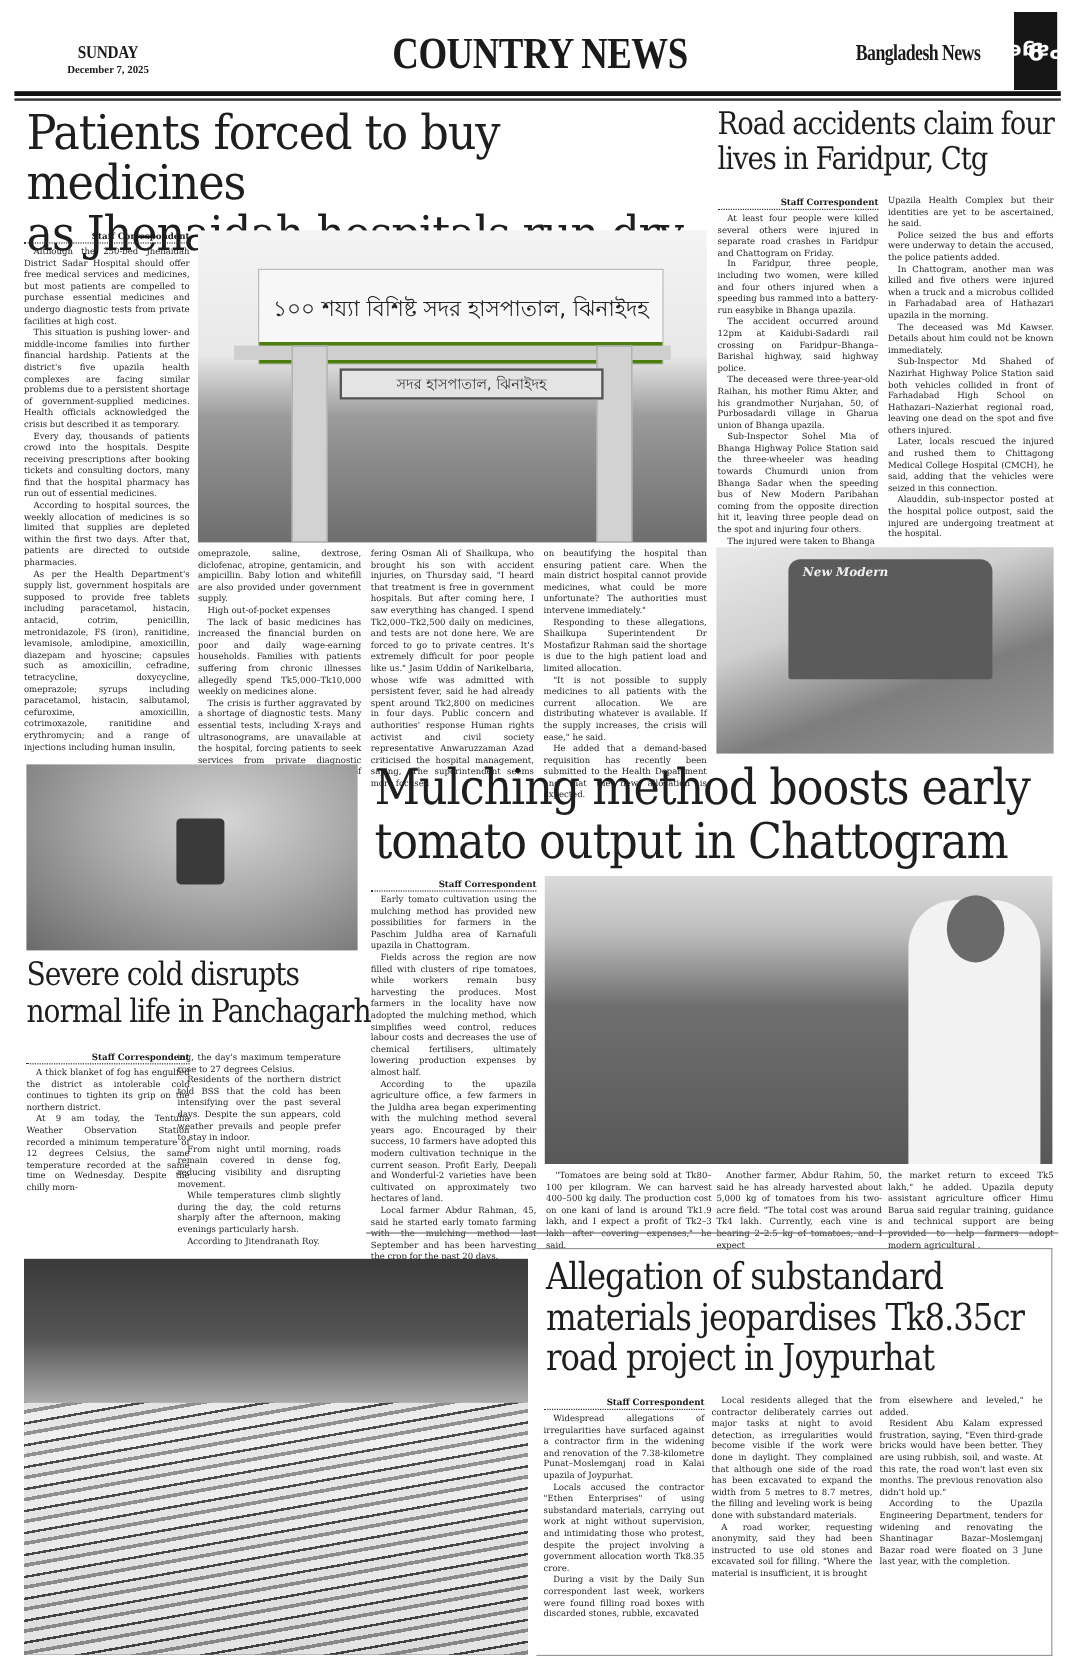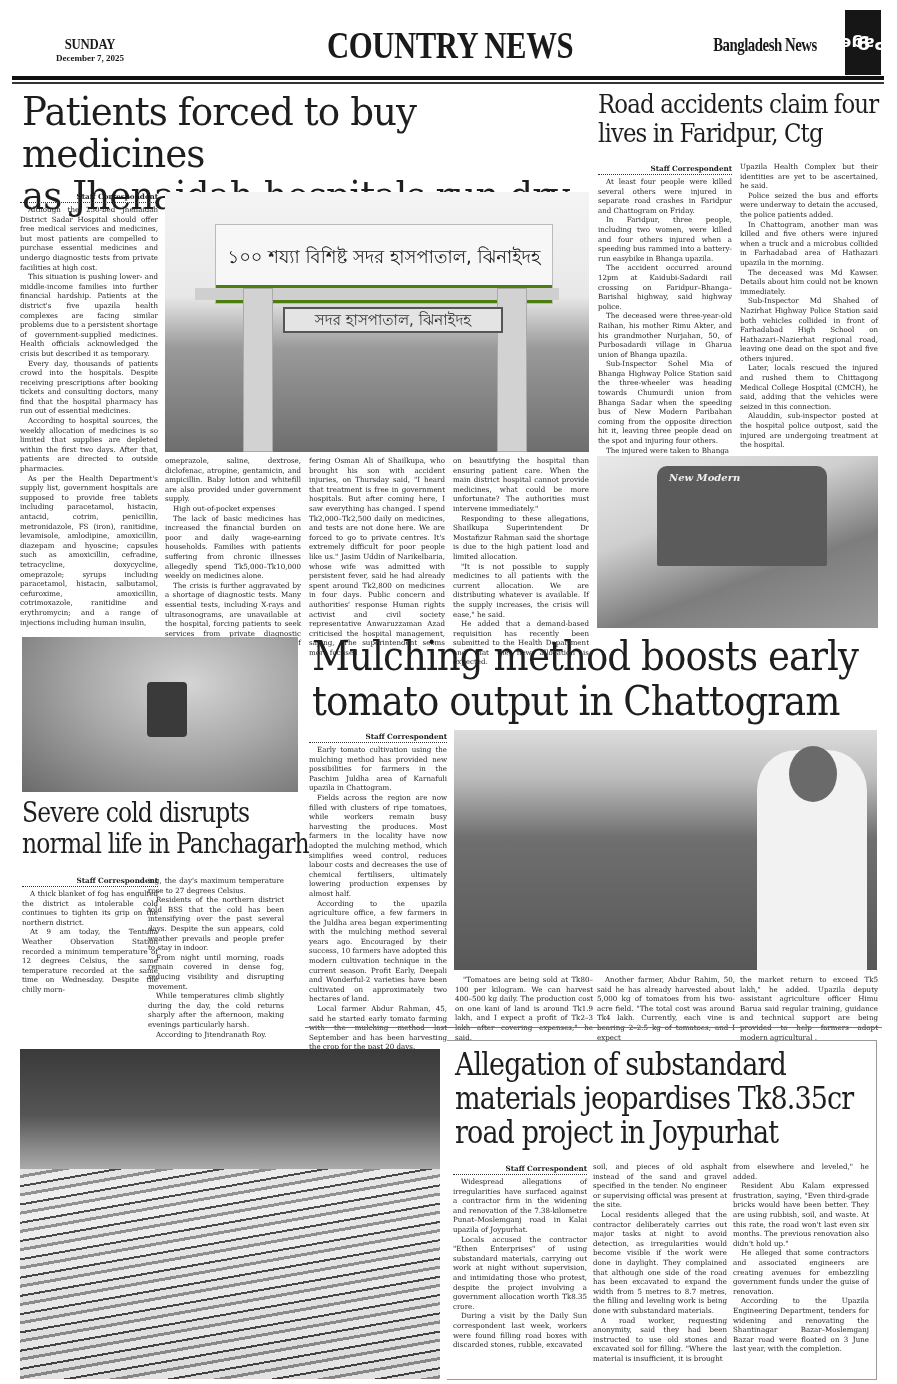--- a/index.html
+++ b/index.html
@@ -39,21 +39,21 @@
   .ph-fog { left: 22px; top: 637px; width: 276px; height: 155px; background: radial-gradient(ellipse at 60% 30%,#d5d5d5 0%,#a8a8a8 45%,#6a6a6a 100%); }
   .ph-tomato { left: 454px; top: 730px; width: 423px; height: 240px; background: linear-gradient(180deg,#dcdcdc 0%,#bcbcbc 20%,#6f6f6f 45%,#585858 100%); }
   .ph-road { left: 20px; top: 1049px; width: 420px; height: 330px; background: linear-gradient(180deg,#3a3a3a 0%,#555 20%,#d8d8d8 45%,#9c9c9c 75%,#5c5c5c 100%); }
   .sign-board { position: absolute; left: 50px; top: 16px; width: 338px; height: 80px; background: #f7f7f7; border: 1px solid #bbb; margin-top: 16px; }
   .sign-board .txt { position: absolute; left: 0; top: 18px; width: 100%; text-align: center; font-family: "DejaVu Sans", sans-serif; font-size: 18px; color: #222; }
   .sign-band { position: absolute; left: 0; bottom: 0; width: 100%; height: 18px; background: #4d7c0f; color: #eee; font-family: "DejaVu Sans", sans-serif; font-size: 8px; }
   .sign-band .l { position: absolute; left: 20px; top: 3px; }
   .sign-band .r { position: absolute; right: 10px; top: 3px; }
   .pillar { position: absolute; top: 96px; width: 30px; height: 164px; background: #d2d2d2; border: 1px solid #aaa; }
   .lintel { position: absolute; left: 30px; top: 96px; width: 364px; height: 12px; background: #cfcfcf; }
-  .sign2 { position: absolute; left: 118px; top: 115px; width: 220px; height: 26px; border: 2px solid #555; background: #e4e4e4; text-align: center; font-family: "DejaVu Sans", sans-serif; font-size: 15px; color: #333; line-height: 22px; }
+  .sign2 { position: absolute; left: 118px; top: 115px; width: 220px; height: 26px; border: 2px solid #555; background: #e4e4e4; text-align: center; font-family: "DejaVu Sans", sans-serif; font-size: 12px; color: #333; line-height: 22px; }
   .bus-body { position: absolute; left: 60px; top: 10px; width: 170px; height: 100px; background: #5b5b5b; border-radius: 10px 10px 2px 2px; }
   .bus-logo { position: absolute; left: 72px; top: 16px; font-family: "DejaVu Serif", serif; font-style: italic; font-size: 10px; color: #f0f0f0; font-weight: bold; }
   .rickshaw { position: absolute; left: 125px; top: 45px; width: 40px; height: 55px; background: #3a3a3a; border-radius: 4px; }
   .farmer { position: absolute; right: 10px; top: 20px; width: 110px; height: 220px; background: #f2f2f2; border-radius: 40px 40px 0 0; }
   .farmer-head { position: absolute; right: 40px; top: 16px; width: 48px; height: 56px; background: #6a6a6a; border-radius: 50%; }
   .road-surface { position: absolute; left: 0; top: 120px; width: 100%; height: 210px; background: repeating-linear-gradient(170deg,#e9e9e9 0 6px,#8a8a8a 6px 9px,#f2f2f2 9px 16px,#3d3d3d 16px 18px); opacity: 0.9; }
 
   .box-border { left: 447px; top: 1040px; width: 430px; height: 340px; border-right: 1px solid #999; border-bottom: 1px solid #999; border-top: 1px solid #999; }
   .hr-mid { left: 305px; top: 1027px; width: 577px; height: 1px; background: #777; }
 </style>
@@ -228,25 +228,23 @@
 <div class="abs" style="left:453px;top:1164px;width:134px;">
   <div class="byline">Staff Correspondent</div>
   <div class="col">
     <p>Widespread allegations of irregularities have surfaced against a contractor firm in the widening and renovation of the 7.38-kilometre Punat–Moslemganj road in Kalai upazila of Joypurhat.</p>
     <p>Locals accused the contractor "Ethen Enterprises" of using substandard materials, carrying out work at night without supervision, and intimidating those who protest, despite the project involving a government allocation worth Tk8.35 crore.</p>
     <p>During a visit by the Daily Sun correspondent last week, workers were found filling road boxes with discarded stones, rubble, excavated</p>
   </div>
 </div>
 <div class="abs" style="left:593px;top:1162px;width:134px;">
   <div class="col">
-    <p class="noind">soil, and pieces of old asphalt instead of the sand and gravel specified in the tender. No engineer or supervising official was present at the site.</p>
     <p>Local residents alleged that the contractor deliberately carries out major tasks at night to avoid detection, as irregularities would become visible if the work were done in daylight. They complained that although one side of the road has been excavated to expand the width from 5 metres to 8.7 metres, the filling and leveling work is being done with substandard materials.</p>
     <p>A road worker, requesting anonymity, said they had been instructed to use old stones and excavated soil for filling. "Where the material is insufficient, it is brought</p>
   </div>
 </div>
 <div class="abs" style="left:733px;top:1162px;width:136px;">
   <div class="col">
     <p class="noind">from elsewhere and leveled," he added.</p>
     <p>Resident Abu Kalam expressed frustration, saying, "Even third-grade bricks would have been better. They are using rubbish, soil, and waste. At this rate, the road won't last even six months. The previous renovation also didn't hold up."</p>
-    <p>He alleged that some contractors and associated engineers are creating avenues for embezzling government funds under the guise of renovation.</p>
     <p>According to the Upazila Engineering Department, tenders for widening and renovating the Shantinagar Bazar–Moslemganj Bazar road were floated on 3 June last year, with the completion.</p>
   </div>
 </div>
 
 </body></html>

